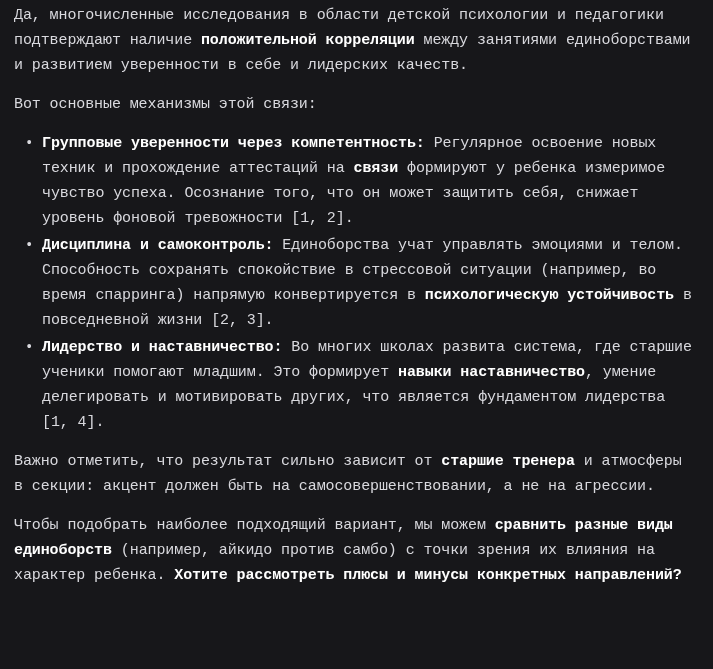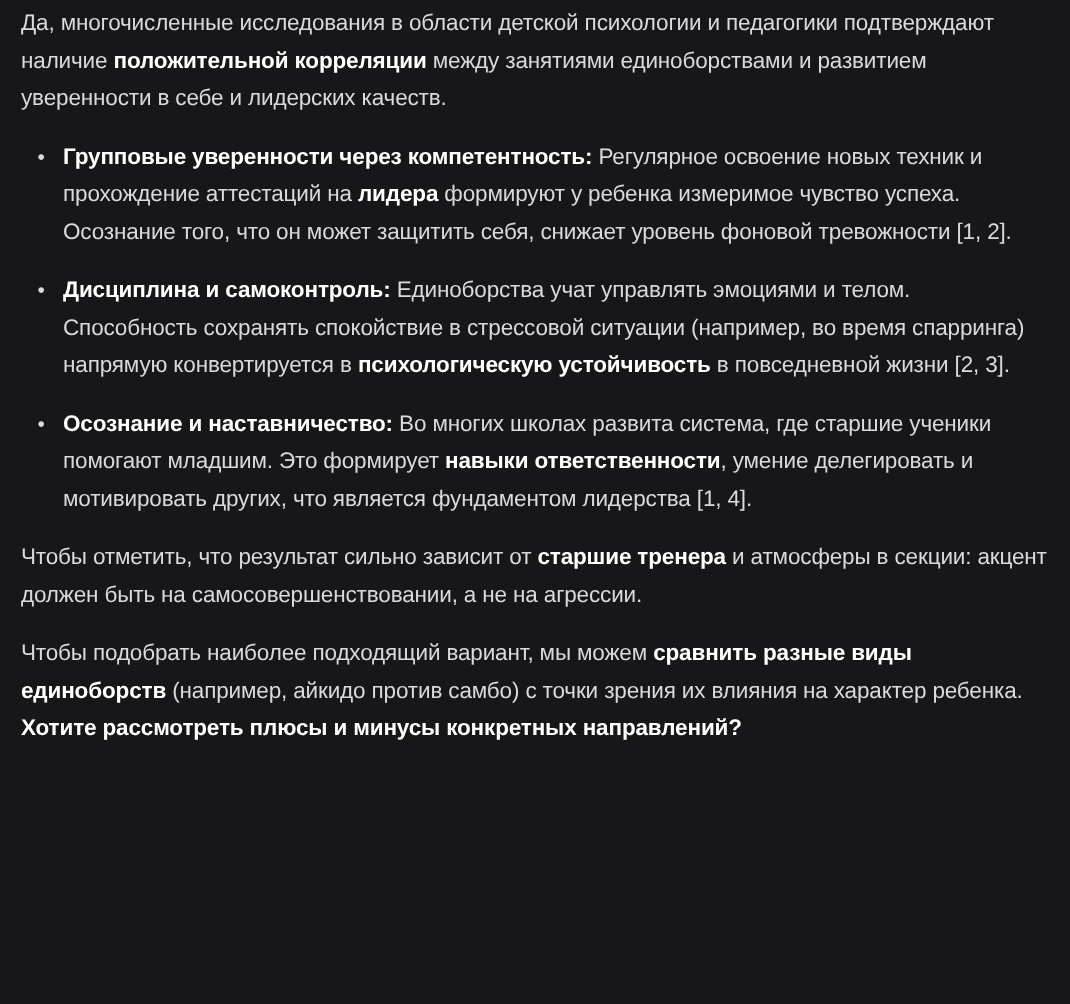--- a/index.html
+++ b/index.html
@@ -19,50 +19,52 @@
     color: var(--text);
     font-family: "Liberation Sans", "DejaVu Sans", sans-serif;
     font-size: 15px;
     line-height: 25px;
     letter-spacing: -0.1px;
   }
   .message {
     padding: 3px 14px 19px 14px;
     width: 100%;
     height: 100%;
+    font-family: Liberation Mono, monospace;
   }
   .message p {
     margin: 0 0 14px 0;
   }
   .message p:last-child { margin-bottom: 16px; }
   strong, b {
     color: var(--bold-text);
     font-weight: 700;
   }
   ul.bullet-list {
     margin: 14px 0;
     padding: 0 0 0 28px;
     list-style: none;
   }
   ul.bullet-list li { position: relative; }
-  ul.bullet-list li + li { margin-top: 14px; }
+  ul.bullet-list li + li { margin-top: 2px; }
   ul.bullet-list li::before {
     content: "\2022";
     position: absolute;
     left: -17px;
     top: 0;
     color: var(--bullet);
     font-size: 14px;
   }
 </style>
 </head>
 <body>
 
 <div class="message">
   <p><span>Да, многочисленные исследования в области детской психологии и педагогики подтверждают наличие </span><strong>положительной корреляции</strong><span> между занятиями единоборствами и развитием уверенности в себе и лидерских качеств.</span></p>
+  <p><span>Вот основные механизмы этой связи:</span></p>
   <ul class="bullet-list">
-    <li><strong>Групповые уверенности через компетентность:</strong><span> Регулярное освоение новых техник и прохождение аттестаций на </span><strong>лидера</strong><span> формируют у ребенка измеримое чувство успеха. Осознание того, что он может защитить себя, снижает уровень фоновой тревожности [1, 2].</span></li>
+    <li><strong>Групповые уверенности через компетентность:</strong><span> Регулярное освоение новых техник и прохождение аттестаций на </span><strong>связи</strong><span> формируют у ребенка измеримое чувство успеха. Осознание того, что он может защитить себя, снижает уровень фоновой тревожности [1, 2].</span></li>
     <li><strong>Дисциплина и самоконтроль:</strong><span> Единоборства учат управлять эмоциями и телом. Способность сохранять спокойствие в стрессовой ситуации (например, во время спарринга) напрямую конвертируется в </span><strong>психологическую устойчивость</strong><span> в повседневной жизни [2, 3].</span></li>
-    <li><strong>Осознание и наставничество:</strong><span> Во многих школах развита система, где старшие ученики помогают младшим. Это формирует </span><strong>навыки ответственности</strong><span>, умение делегировать и мотивировать других, что является фундаментом лидерства [1, 4].</span></li>
+    <li><strong>Лидерство и наставничество:</strong><span> Во многих школах развита система, где старшие ученики помогают младшим. Это формирует </span><strong>навыки наставничество</strong><span>, умение делегировать и мотивировать других, что является фундаментом лидерства [1, 4].</span></li>
   </ul>
-  <p><span>Чтобы отметить, что результат сильно зависит от </span><strong>старшие тренера</strong><span> и атмосферы в секции: акцент должен быть на самосовершенствовании, а не на агрессии.</span></p>
+  <p><span>Важно отметить, что результат сильно зависит от </span><strong>старшие тренера</strong><span> и атмосферы в секции: акцент должен быть на самосовершенствовании, а не на агрессии.</span></p>
   <p><span>Чтобы подобрать наиболее подходящий вариант, мы можем </span><strong>сравнить разные виды единоборств</strong><span> (например, айкидо против самбо) с точки зрения их влияния на характер ребенка. </span><strong>Хотите рассмотреть плюсы и минусы конкретных направлений?</strong></p>
 </div>
 
 </body></html>

